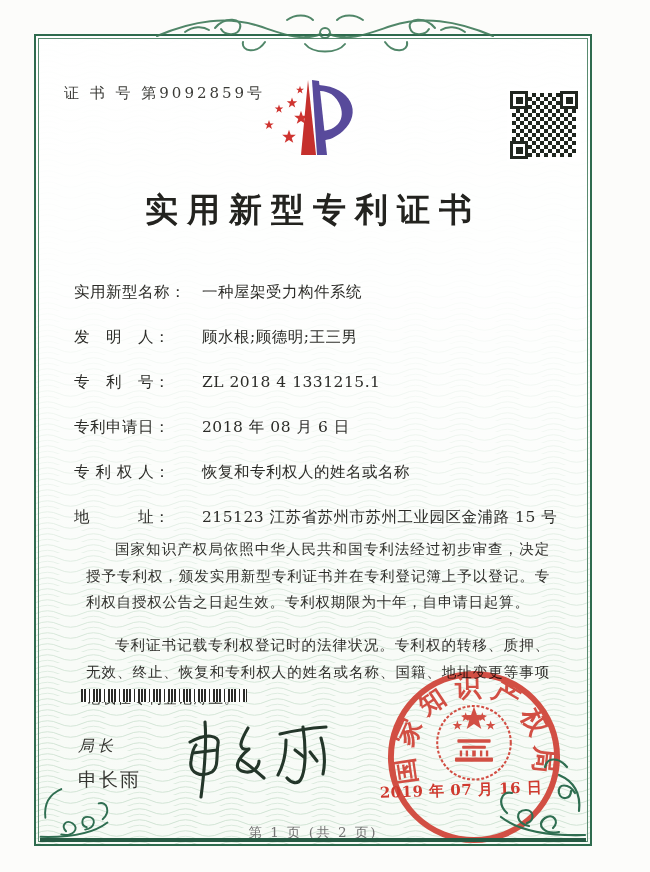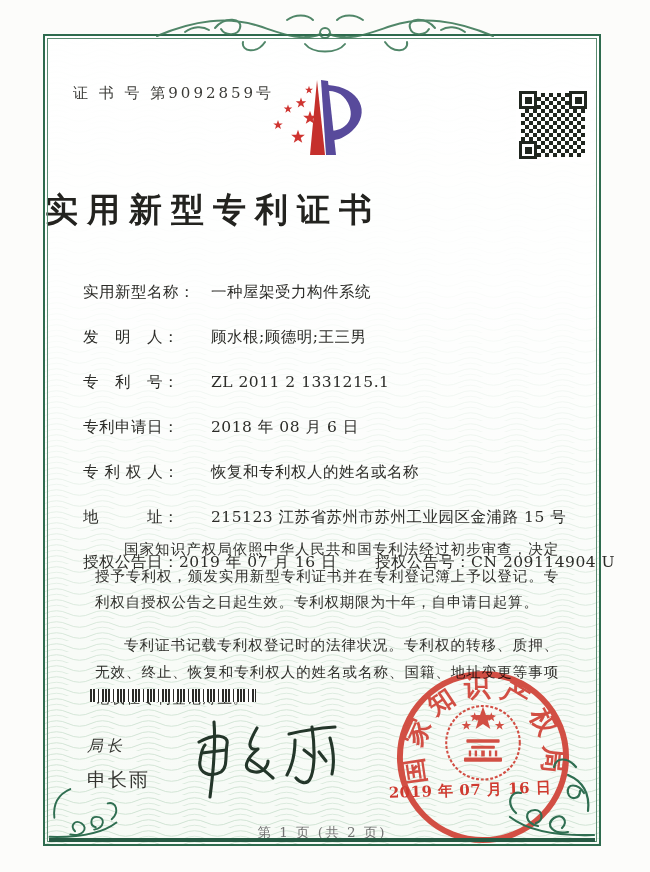--- a/index.html
+++ b/index.html
@@ -3,21 +3,21 @@
 <meta charset="utf-8">
 <style>
   html,body{margin:0;padding:0;}
   body{
     width:650px;height:872px;position:relative;overflow:hidden;
     background:#fcfcfa;
     font-family:"DejaVu Serif","Liberation Serif",serif;
     color:#2c2c28;
   }
   .cert-box{
-    position:absolute;left:43px;top:34px;width:558px;height:812px;
+    position:absolute;left:34px;top:34px;width:558px;height:812px;
     border:2px solid #2e6b4e;background:#f4f9f4;box-sizing:border-box;
   }
   .inner-frame{
     position:absolute;inset:2px;border:1px solid #598b70;pointer-events:none;z-index:3;
   }
   .bottom-line{
     position:absolute;left:4px;right:4px;bottom:2px;height:4px;background:#265a43;z-index:3;
   }
   .wave-bg{position:absolute;inset:0;z-index:0;}
   .white-fade{
@@ -34,21 +34,21 @@
   .logo{position:absolute;left:222px;top:40px;}
   .qr{position:absolute;left:471px;top:52px;width:74px;height:74px;background:#fff;padding:0;}
   .qr-grid{
     position:absolute;inset:5px;
     background:repeating-conic-gradient(#20261f 0% 25%, #ffffff 0% 50%) 0 0 / 8px 8px;
   }
   .finder{position:absolute;width:18px;height:18px;border:3.5px solid #20261f;background:#fff;box-sizing:border-box;}
   .finder::after{content:"";position:absolute;inset:2.5px;background:#20261f;}
   .finder.tl{left:3px;top:3px;} .finder.tr{right:3px;top:3px;} .finder.bl{left:3px;bottom:3px;}
   .title{
-    position:absolute;left:0;right:0;top:152px;text-align:left;
+    position:absolute;left:0;right:0;top:152px;text-align:center;
     font-size:33px;font-weight:600;letter-spacing:9px;color:#23231f;
   }
   .fields{position:absolute;left:38px;top:222px;width:492px;}
   .field-row{font-size:15.5px;margin-bottom:21.5px;white-space:nowrap;letter-spacing:.5px;margin-top:24px;}
   .field-label{display:inline-block;min-width:128px;}
   .grant-row .pair2{margin-left:38px;}
   .paragraphs{
     position:absolute;left:34px;top:484px;width:496px;
     font-size:14.5px;line-height:1.84;letter-spacing:.8px;color:#30302c;text-align:justify;
   }
@@ -123,33 +123,30 @@
     <div class="title">实用新型专利证书</div>
 
     <div class="fields">
       <div class="field-row">
         <span class="field-label">实用新型名称：</span><span>一种屋架受力构件系统</span>
       </div>
       <div class="field-row">
         <span class="field-label">发　明　人：</span><span>顾水根;顾德明;王三男</span>
       </div>
       <div class="field-row">
-        <span class="field-label">专　利　号：</span><span>ZL 2011 2 1331215.1</span>
+        <span class="field-label">专　利　号：</span><span>ZL 2018 4 1331215.1</span>
       </div>
       <div class="field-row">
         <span class="field-label">专利申请日：</span><span>2018 年 08 月 6 日</span>
       </div>
       <div class="field-row">
         <span class="field-label">专 利 权 人：</span><span>恢复和专利权人的姓名或名称</span>
       </div>
       <div class="field-row">
         <span class="field-label">地　　　址：</span><span>215123 江苏省苏州市苏州工业园区金浦路 15 号</span>
-      </div>
-      <div class="field-row grant-row">
-        <span>授权公告日：</span><span>2019 年 07 月 16 日</span><span class="pair2">授权公告号：</span><span>CN 209114904 U</span>
       </div>
     </div>
 
     <div class="paragraphs">
       <p>国家知识产权局依照中华人民共和国专利法经过初步审查，决定授予专利权，颁发实用新型专利证书并在专利登记簿上予以登记。专利权自授权公告之日起生效。专利权期限为十年，自申请日起算。</p>
       <p>专利证书记载专利权登记时的法律状况。专利权的转移、质押、无效、终止、恢复和专利权人的姓名或名称、国籍、地址变更等事项记载在专利登记簿上。</p>
     </div>
 
     <div class="barcode"></div>
 

